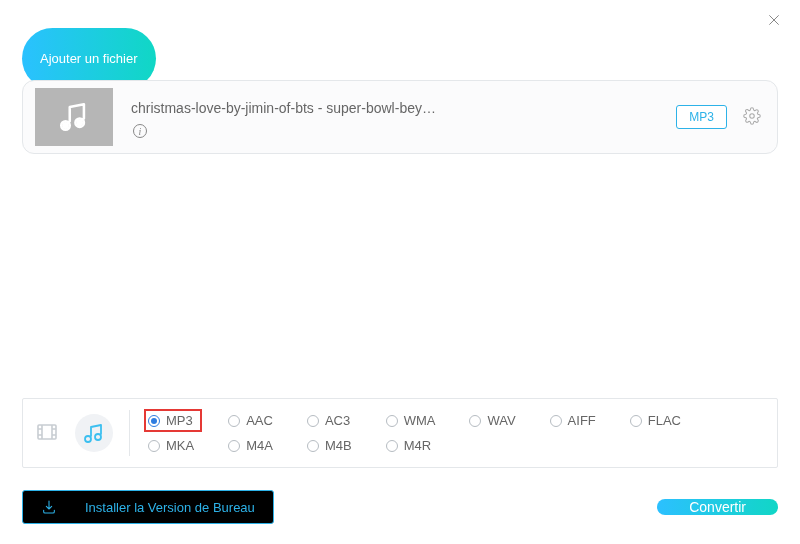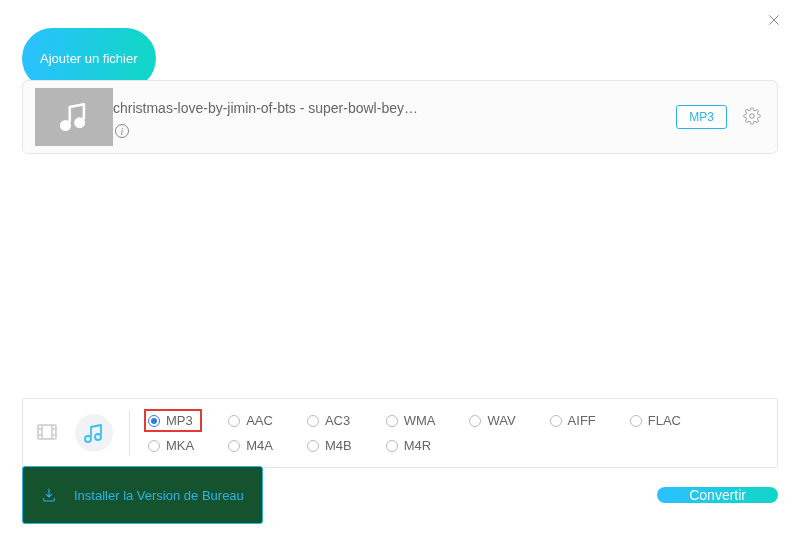--- a/index.html
+++ b/index.html
@@ -35,25 +35,26 @@
     cursor: pointer;
   }
 
   .file-card {
     position: absolute;
     top: 80px;
     left: 22px;
     right: 22px;
     height: 74px;
     border: 1px solid #e4e7ea;
-    border-radius: 6px;
+    border-radius: 12px;
     background: #fbfbfc;
     display: flex;
     align-items: center;
     padding: 8px 16px 8px 12px;
+    gap: 18px;
   }
   .thumb {
     width: 78px;
     height: 58px;
     background: #b6b6b6;
     display: flex;
     align-items: center;
     justify-content: center;
     color: #fff;
   }
@@ -122,24 +123,24 @@
     padding: 2px 6px 2px 2px;
     margin: -4px -8px -4px -4px;
   }
 
   .bottom-bar {
     position: absolute;
     left: 22px; right: 22px; bottom: 20px;
     display: flex; align-items: center; justify-content: space-between;
   }
   .install-btn {
-    display: flex; align-items: center; gap: 17px;
+    display: flex; align-items: center; gap: 28px;
     border: 1px solid #2db2e8; color: #2db2e8;
-    padding: 20px 18px; border-radius: 3px; cursor: pointer;
-    background: #14532d; font-size: 13px;
+    padding: 8px 18px; border-radius: 3px; cursor: pointer;
+    background: #000000; font-size: 13px;
   }
   .install-btn svg { width: 16px; height: 16px; stroke: currentColor; fill: none; }
   .convert-btn {
     border: none; color: #fff;
     background: linear-gradient(90deg, #2cc0ff 0%, #11d6c6 100%);
     padding: 0 32px; border-radius: 999px; font-size: 14px; cursor: pointer;
   }
 </style>
 </head>
 <body>

